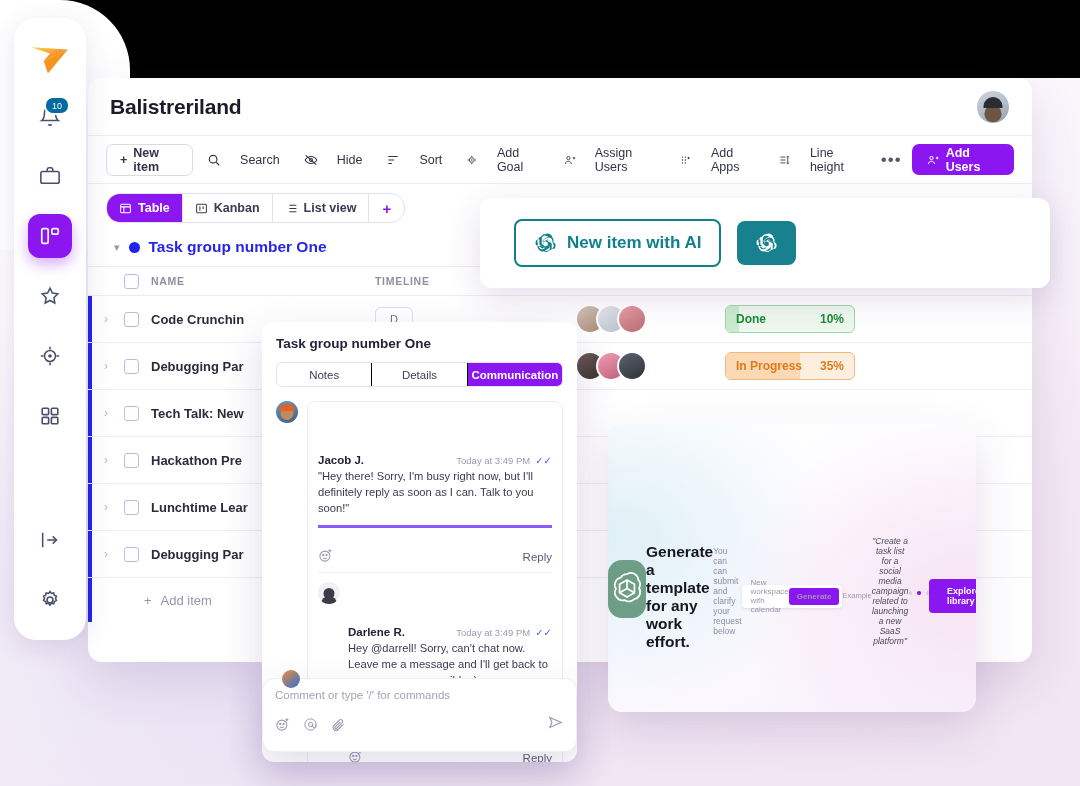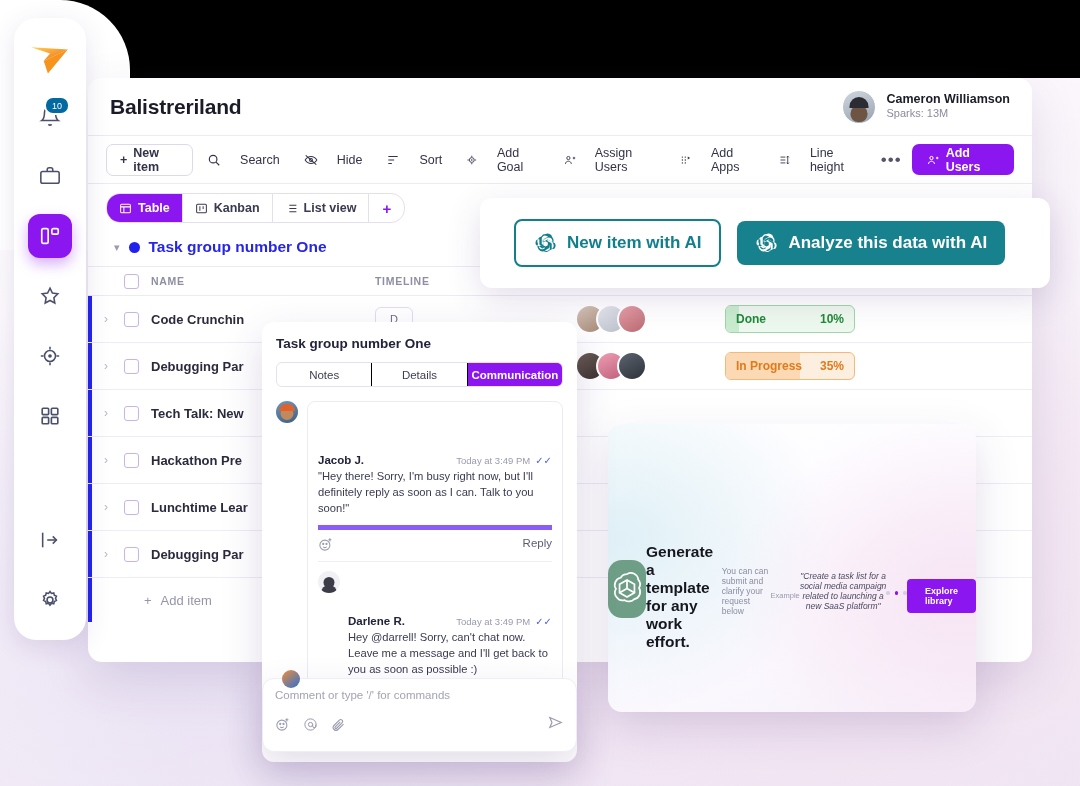--- a/index.html
+++ b/index.html
@@ -188,21 +188,21 @@
   .mava.a1::before{content:"";position:absolute;left:50%;top:14%;transform:translateX(-50%);width:16px;height:7px;border-radius:8px 8px 0 0;background:#e2622a;z-index:2;}
   .mava.a2{background:#f1f1f5;}
   .mava.a2::after{content:"";position:absolute;left:50%;top:28%;transform:translateX(-50%);width:11px;height:11px;border-radius:50%;background:#3c3c48;}
   .mava.a2::before{content:"";position:absolute;left:50%;bottom:0;transform:translateX(-50%);width:16px;height:8px;border-radius:9px 9px 0 0;background:#3c3c48;}
   .bubble{flex:1;border:1px solid #eceaf2;border-radius:8px;padding:8px 10px;box-sizing:border-box;}
   .bhead{display:flex;align-items:baseline;margin-top:44px;}
   .bname{font-size:11.5px;font-weight:700;color:#22223a;}
   .btime{margin-left:auto;font-size:9.5px;color:#9a9ab0;}
   .bcheck{color:#4a5bf5;font-size:10px;margin-left:5px;}
   .btext{font-size:11.2px;color:#3a3a52;line-height:1.45;margin-top:2px;}
-  .bfoot{display:flex;align-items:flex-start;border-top:5px solid #8b5cf6;margin-top:8px;padding-top:7px;}
+  .bfoot{display:flex;align-items:flex-end;border-top:3px solid #8b5cf6;margin-top:8px;padding-top:20px;}
   .react{width:15px;height:15px;color:#9a9ab0;}
   .reply{margin-left:auto;font-size:11.5px;color:#5c5c74;}
   .inner{display:flex;gap:8px;border-top:1px solid #f0eef5;margin-top:9px;padding-top:9px;}
   .chip{display:inline-flex;align-items:center;gap:6px;background:#8b16f0;color:#fff;
     border-radius:6px;height:22px;padding:0 9px;font-size:10.5px;font-weight:600;margin-top:8px;}
   .viewmore{font-size:11.5px;color:#8b16f0;font-weight:600;margin:12px 0 0 32px;}
 
   
   #composer{
     position:absolute;left:262px;top:678px;width:315px;height:74px;
@@ -331,24 +331,20 @@
     </div>
   </div>
 </div>
 
 <div id="win">
 
   <div class="win-head">
     <div class="win-title">Balistreriland</div>
     <div class="head-right">
       <div class="avatar"></div>
-      <div>
-        <div class="uname">Cameron Williamson</div>
-        <div class="umeta">Sparks: 13M</div>
-      </div>
     </div>
   </div>
 
   <div class="toolbar">
     <div class="newitem">
       <span>+</span>
       <span>New item</span>
     </div>
     <div class="tbtn">
       <svg viewBox="0 0 24 24" fill="none" stroke="currentColor" stroke-width="2">
@@ -556,34 +552,37 @@
   <div class="aibtn ai-outline">
     <svg class="oai" viewBox="0 0 24 24" fill="currentColor">
       <path d="M12 2.2a5 5 0 0 0-4.4 2.6 5 5 0 0 0-3.3 7.6 5 5 0 0 0 .6 5.8 5 5 0 0 0 5.4 1.9A5 5 0 0 0 16.4 19a5 5 0 0 0 3.3-7.6 5 5 0 0 0-.6-5.8A5 5 0 0 0 12 2.2zm0 1.6c1 0 2 .4 2.7 1.1l-4.3 2.5c-.4.2-.6.6-.6 1v5.1l-1.7-1V7.3a3.4 3.4 0 0 1 3.9-3.5zm4.6 2.3a3.4 3.4 0 0 1 2.3 4.5l-4.3-2.5a1.1 1.1 0 0 0-1.1 0l-4.4 2.6v-2l4.3-2.5a3.4 3.4 0 0 1 3.2-.1zM5.6 7.6v5c0 .4.2.8.6 1l4.4 2.5-1.7 1-4.3-2.5a3.4 3.4 0 0 1 1-6.9zm12.2 2.2 1.7 1a3.4 3.4 0 0 1-1 6.9v-5c0-.5-.2-.9-.6-1.1l-4.4-2.5 1.7-1zM12 9.6l2.4 1.4v2.8L12 15.2l-2.4-1.4V11zm4.7 4.6v2.1a3.4 3.4 0 0 1-5.2 2.9l4.3-2.5c.4-.2.6-.6.6-1v-1.5zm-9.4 0 4.3 2.5-1.7 1a3.4 3.4 0 0 1-4.9-2.3l2.3-1.2z"></path>
     </svg>
     <span>New item with AI</span>
   </div>
   <div class="aibtn ai-solid">
     <svg class="oai" viewBox="0 0 24 24" fill="currentColor">
       <path d="M12 2.2a5 5 0 0 0-4.4 2.6 5 5 0 0 0-3.3 7.6 5 5 0 0 0 .6 5.8 5 5 0 0 0 5.4 1.9A5 5 0 0 0 16.4 19a5 5 0 0 0 3.3-7.6 5 5 0 0 0-.6-5.8A5 5 0 0 0 12 2.2zm0 1.6c1 0 2 .4 2.7 1.1l-4.3 2.5c-.4.2-.6.6-.6 1v5.1l-1.7-1V7.3a3.4 3.4 0 0 1 3.9-3.5zm4.6 2.3a3.4 3.4 0 0 1 2.3 4.5l-4.3-2.5a1.1 1.1 0 0 0-1.1 0l-4.4 2.6v-2l4.3-2.5a3.4 3.4 0 0 1 3.2-.1zM5.6 7.6v5c0 .4.2.8.6 1l4.4 2.5-1.7 1-4.3-2.5a3.4 3.4 0 0 1 1-6.9zm12.2 2.2 1.7 1a3.4 3.4 0 0 1-1 6.9v-5c0-.5-.2-.9-.6-1.1l-4.4-2.5 1.7-1zM12 9.6l2.4 1.4v2.8L12 15.2l-2.4-1.4V11zm4.7 4.6v2.1a3.4 3.4 0 0 1-5.2 2.9l4.3-2.5c.4-.2.6-.6.6-1v-1.5zm-9.4 0 4.3 2.5-1.7 1a3.4 3.4 0 0 1-4.9-2.3l2.3-1.2z"></path>
     </svg>
-    <span>Analyze this data with AI</span>
   </div>
 </div>
 
 <div id="tplcard">
   <div class="oai-tile">
     <svg viewBox="0 0 24 24" fill="none" stroke="#fff" stroke-width="1.1">
       <path d="M12 2.6a4.6 4.6 0 0 0-4 2.3 4.6 4.6 0 0 0-3 7 4.6 4.6 0 0 0 .5 5.3 4.6 4.6 0 0 0 5 1.8 4.6 4.6 0 0 0 6.1-.6 4.6 4.6 0 0 0 3-7 4.6 4.6 0 0 0-.5-5.3A4.6 4.6 0 0 0 12 2.6z"></path>
       <path d="M12 6.3v5.4l4.7 2.7M12 11.7 7.3 14.4M12 11.7V6.3"></path>
       <path d="M7.3 9v5.4l4.7 2.7 4.7-2.7V9L12 6.3z"></path>
     </svg>
   </div>
   <div class="tpl-h">Generate a template for any work effort.</div>
   <div class="tpl-s">You can can submit and clarify your request below</div>
+  <div class="tpl-input">
+    <span>New workspace with calendar</span>
+    <span class="tpl-gen">Generate</span>
+  </div>
   <div class="tpl-exlbl">Example</div>
   <div class="tpl-ex">"Create a task list for a social media campaign related to launching a new SaaS platform"</div>
   <div class="dots3">
     <i></i>
     <i class="on"></i>
     <i></i>
   </div>
   <div class="tpl-btn">Explore library</div>
 </div>
 

